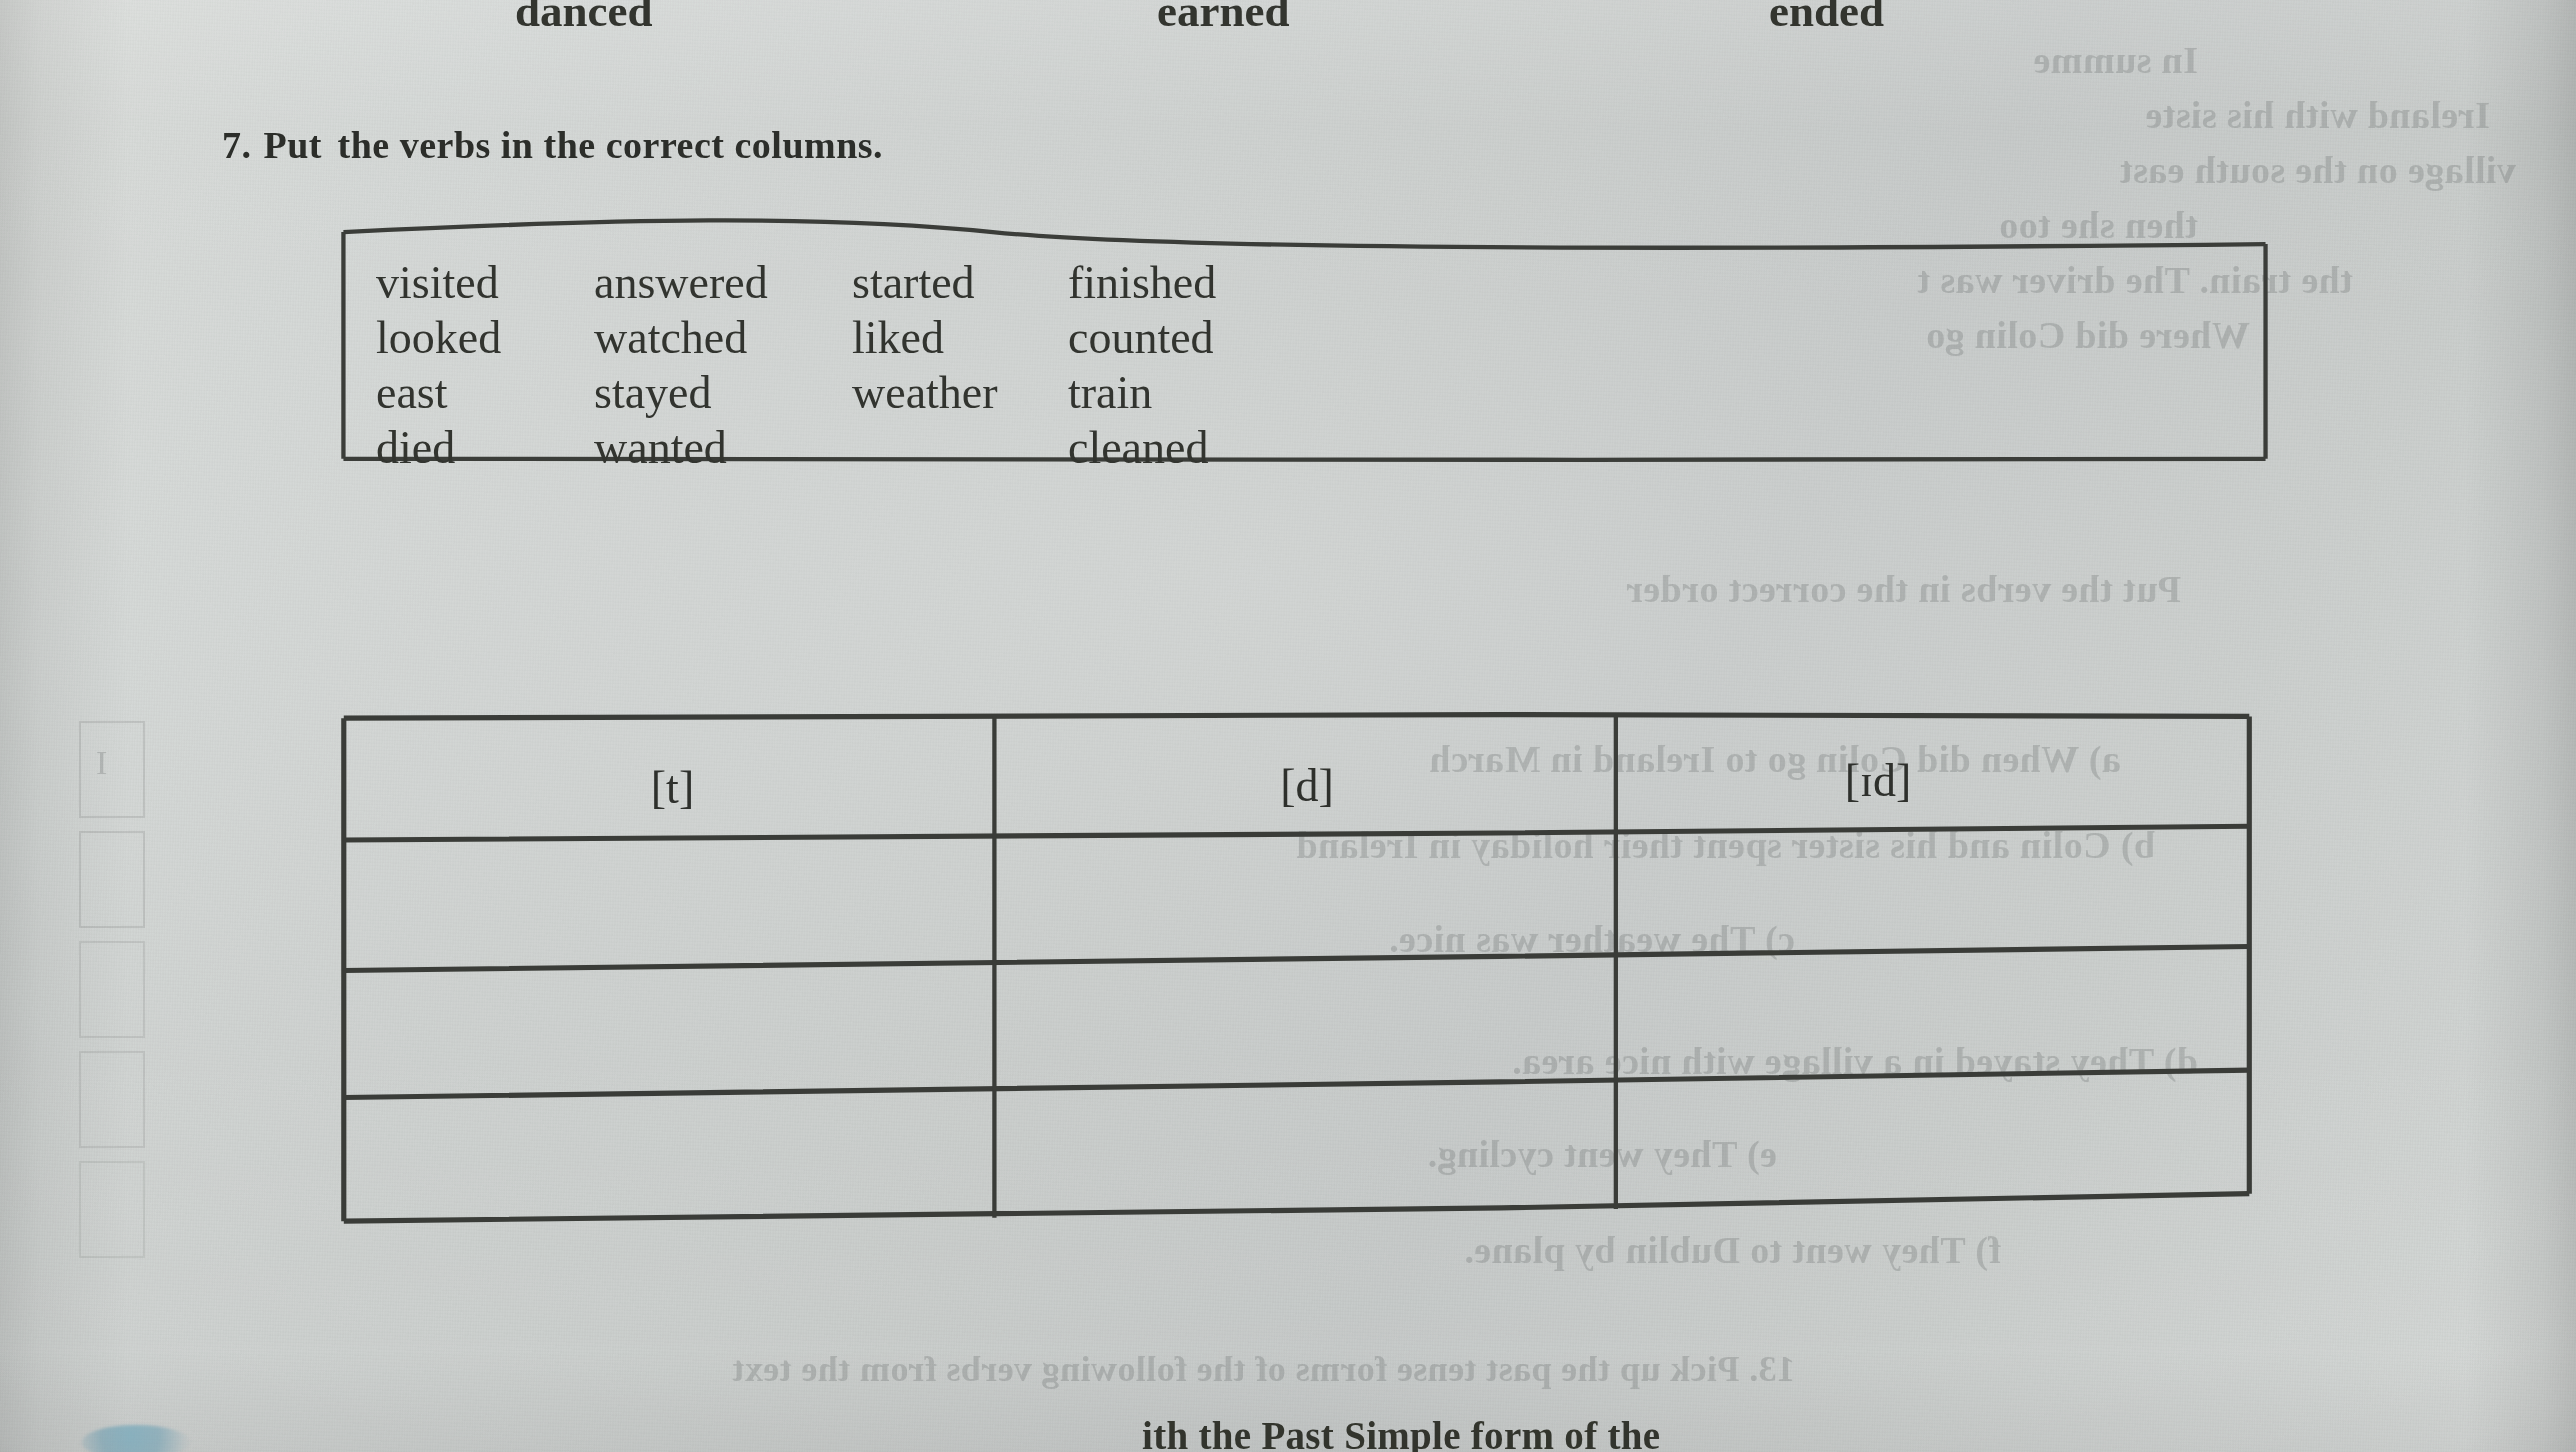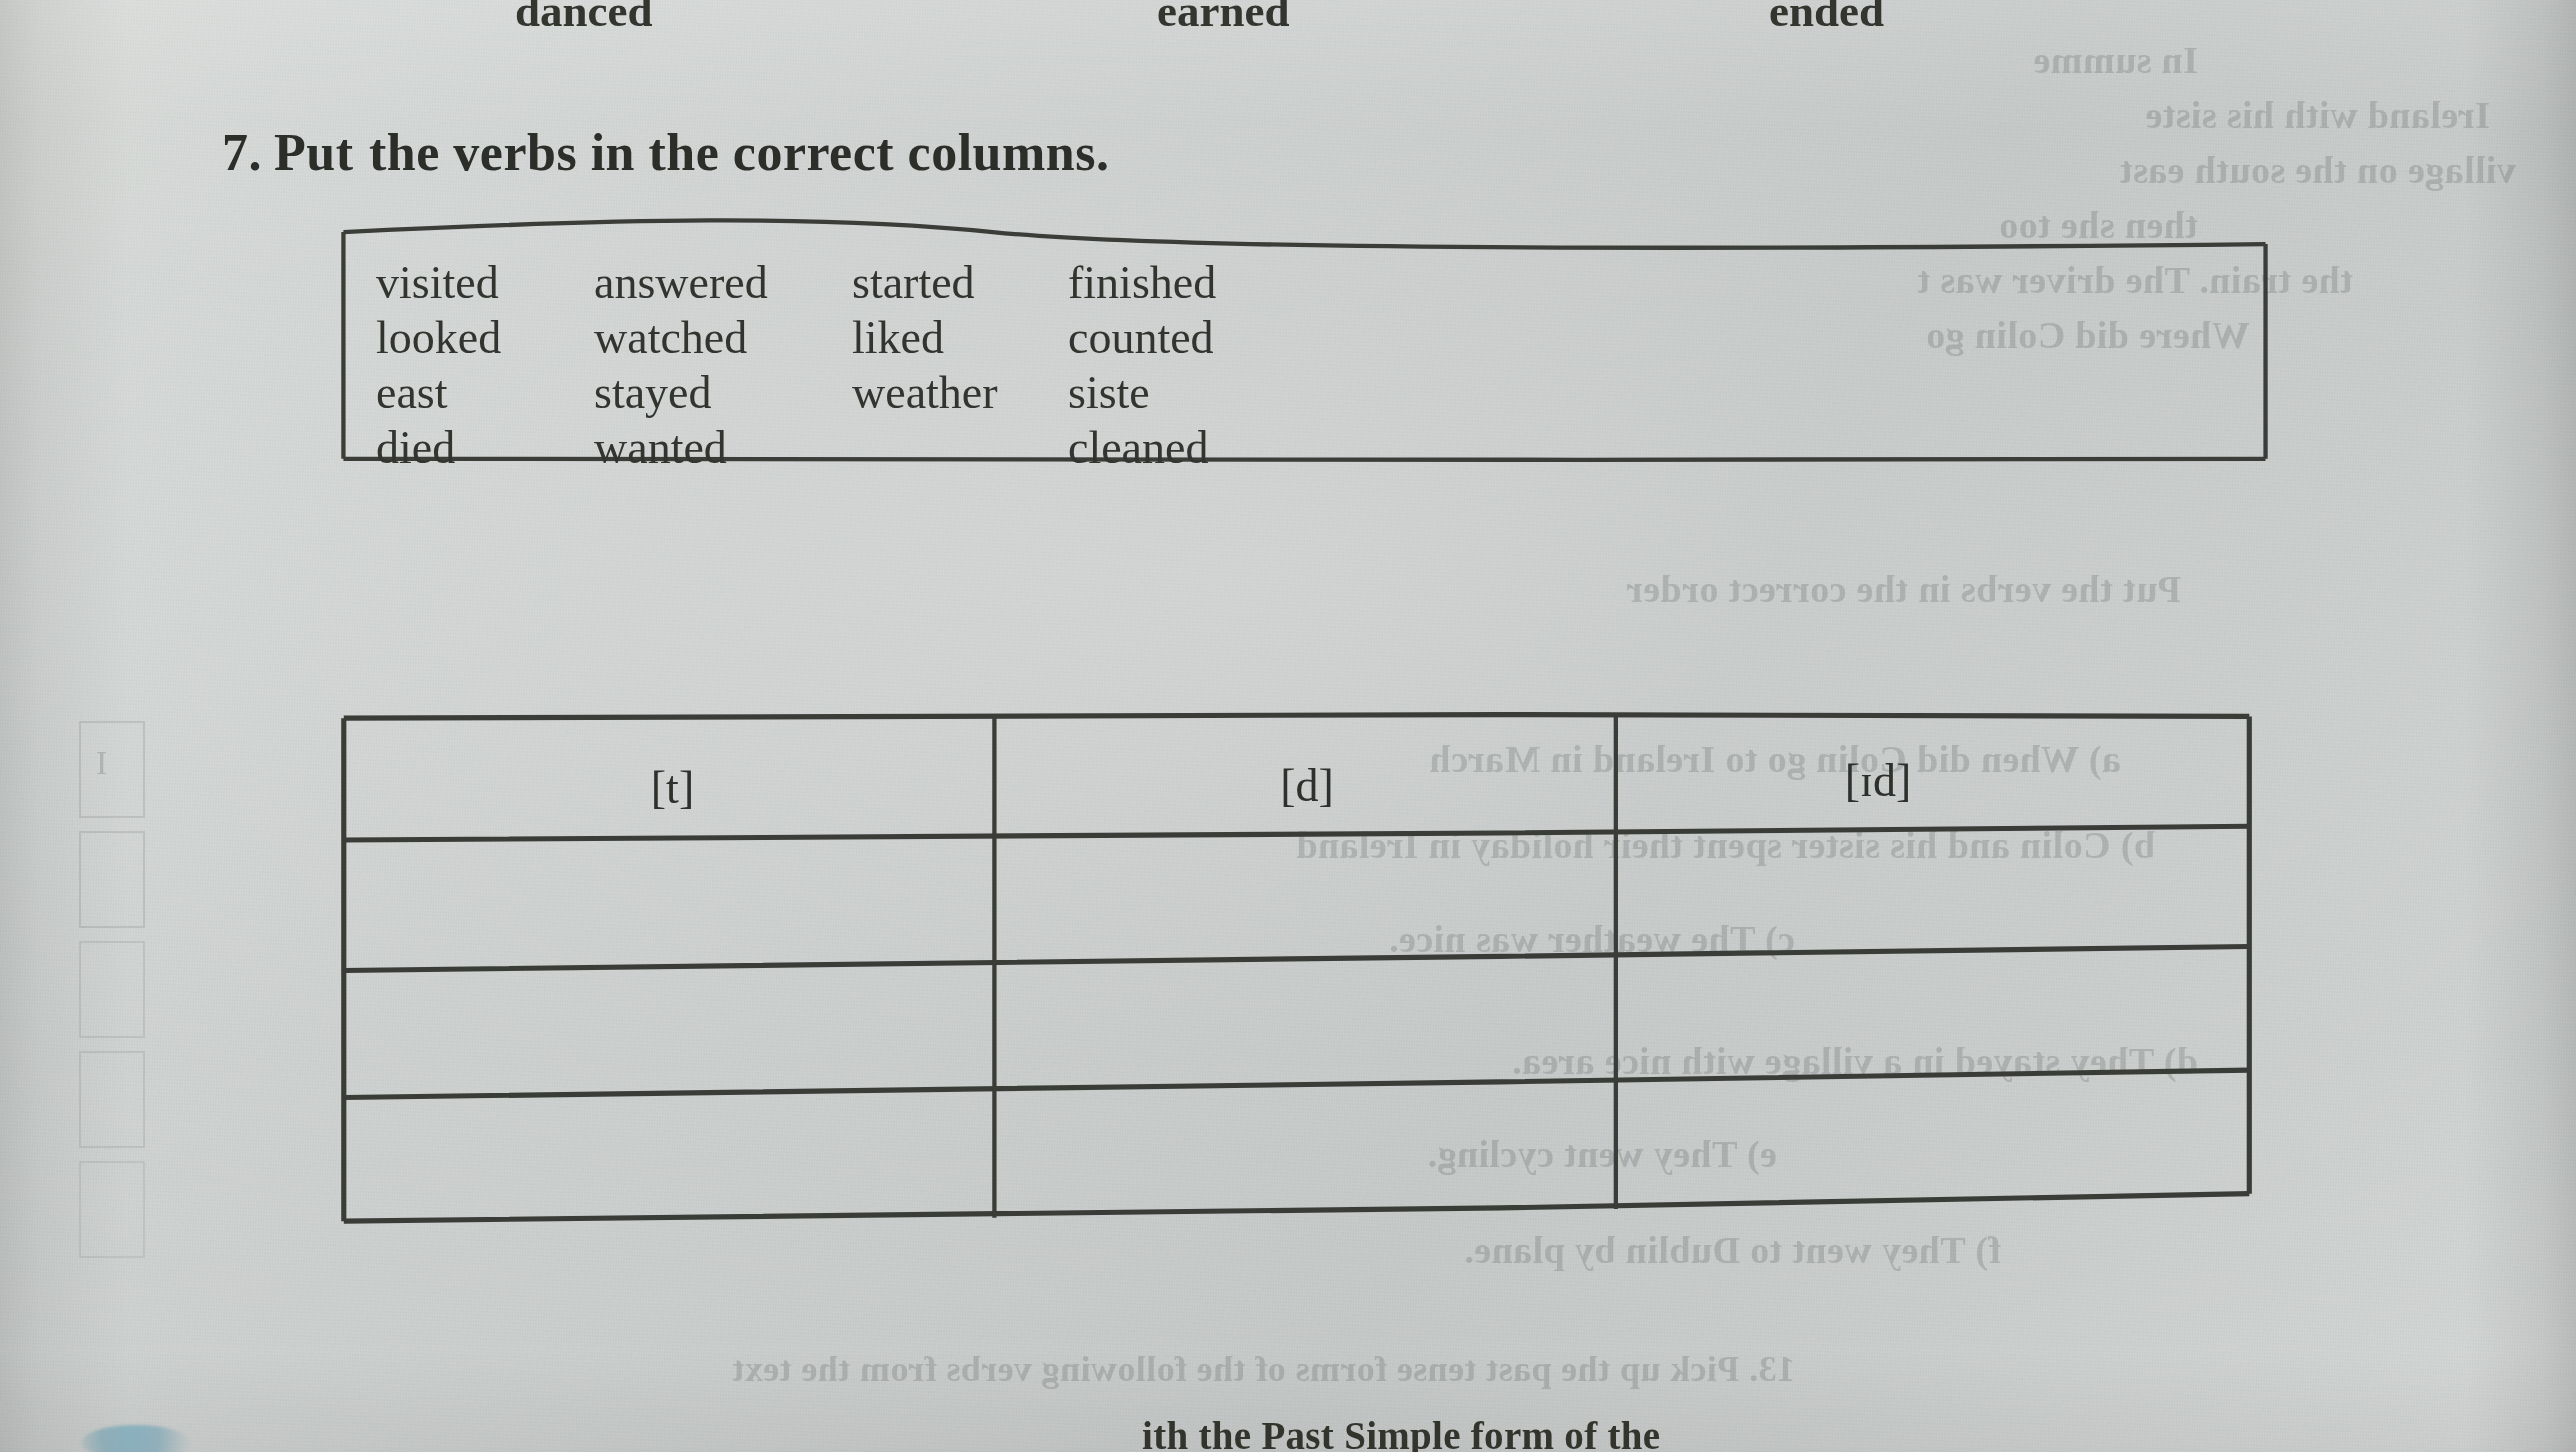--- a/index.html
+++ b/index.html
@@ -110,21 +110,21 @@
     font-weight: 700;
     color: #33352f;
     letter-spacing: 0px;
     font-family: "Liberation Serif", "DejaVu Serif", serif;
   }
 
   .task-line {
     position: absolute;
     left: 222px;
     top: 123px;
-    font-size: 52px;
+    font-size: 38px;
     font-weight: 700;
     letter-spacing: 0.5px;
     color: #2c2e2a;
     white-space: nowrap;
   }
   .task-num { margin-right: 12px; }
   .task-gap { display: inline-block; width: 15.5px; }
 
   .wb-words {
     position: absolute;
@@ -280,21 +280,21 @@
       <div class="wb-col" style="left:505px;">
         <div class="wb-word" style="margin-bottom:6px;">started</div>
         <div class="wb-word" style="margin-bottom:6px;">liked</div>
         <div class="wb-word" style="margin-bottom:6px;">weather</div>
         <div class="wb-word empty"></div>
       </div>
 
       <div class="wb-col" style="left:721px;">
         <div class="wb-word" style="margin-bottom:6px;">finished</div>
         <div class="wb-word" style="margin-bottom:6px;">counted</div>
-        <div class="wb-word" style="margin-bottom:6px;">siste</div>
+        <div class="wb-word" style="margin-bottom:6px;">train</div>
         <div class="wb-word">cleaned</div>
       </div>
     </div>
 
     <svg width="1966" height="515" style="position:absolute; left:335px; top:713px; overflow:visible;" viewBox="0 0 2290 600">
 
       <path d="M 10 6 C 700 2, 1500 0, 2230 4" fill="none" stroke="#3a3c38" stroke-width="6"></path>
       <path d="M 10 148 C 700 144, 1500 140, 2230 132" fill="none" stroke="#3a3c38" stroke-width="6"></path>
       <path d="M 10 300 C 700 292, 1500 282, 2230 272" fill="none" stroke="#3a3c38" stroke-width="6"></path>
       <path d="M 10 448 C 700 440, 1500 428, 2230 416" fill="none" stroke="#3a3c38" stroke-width="6"></path>

